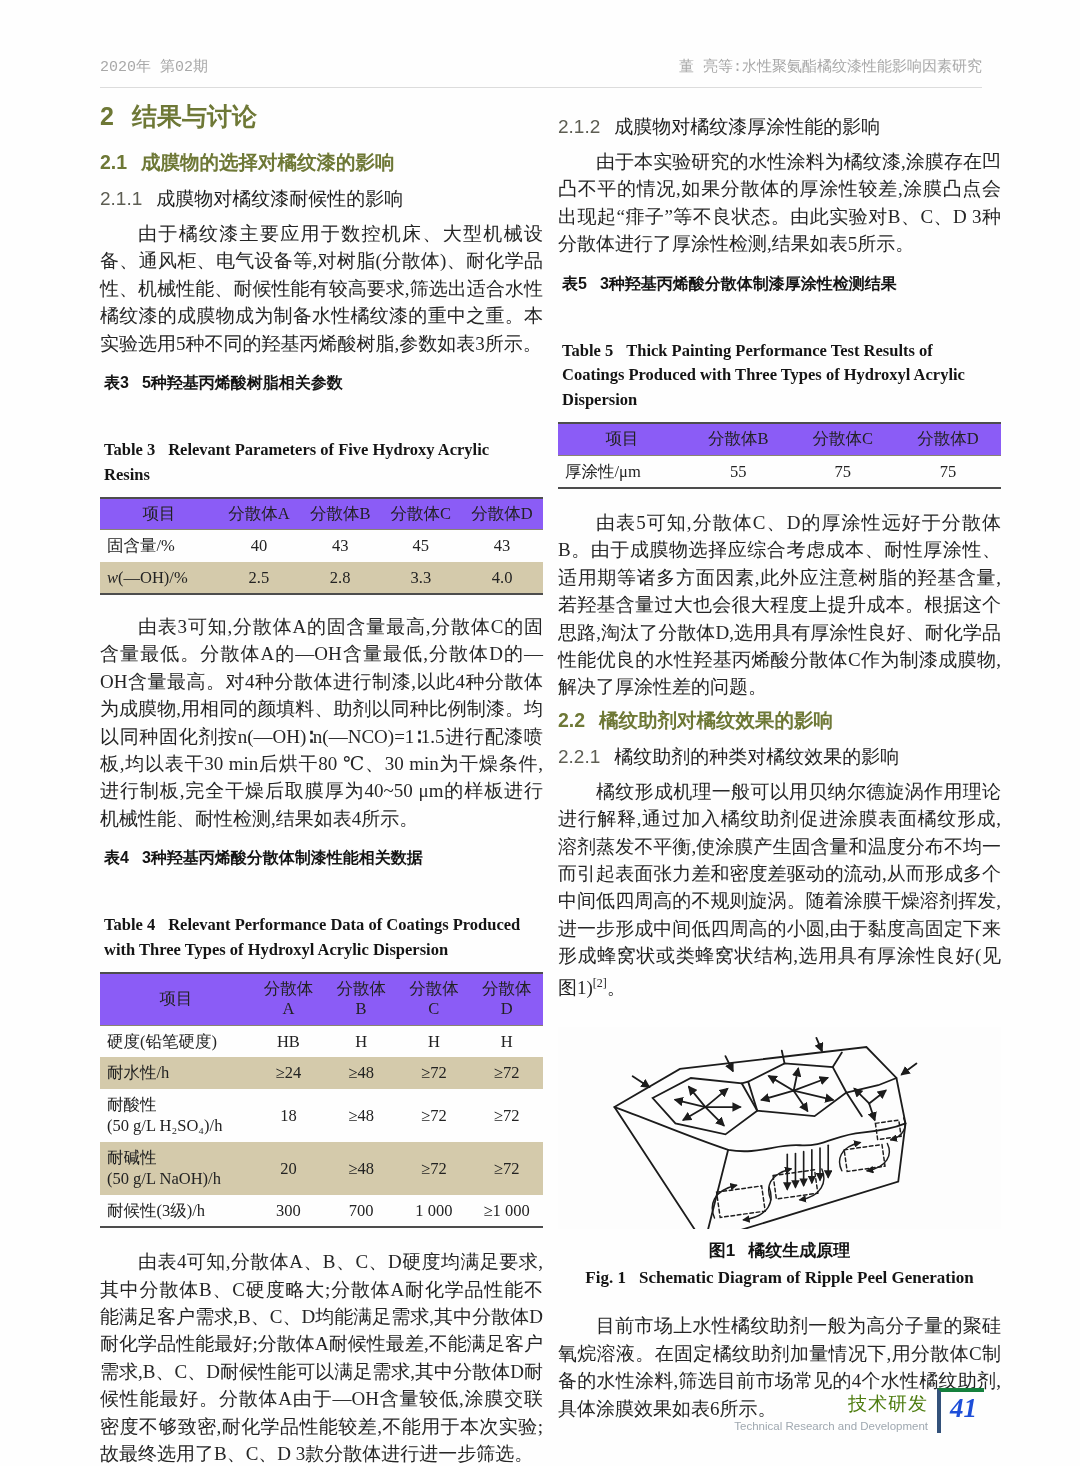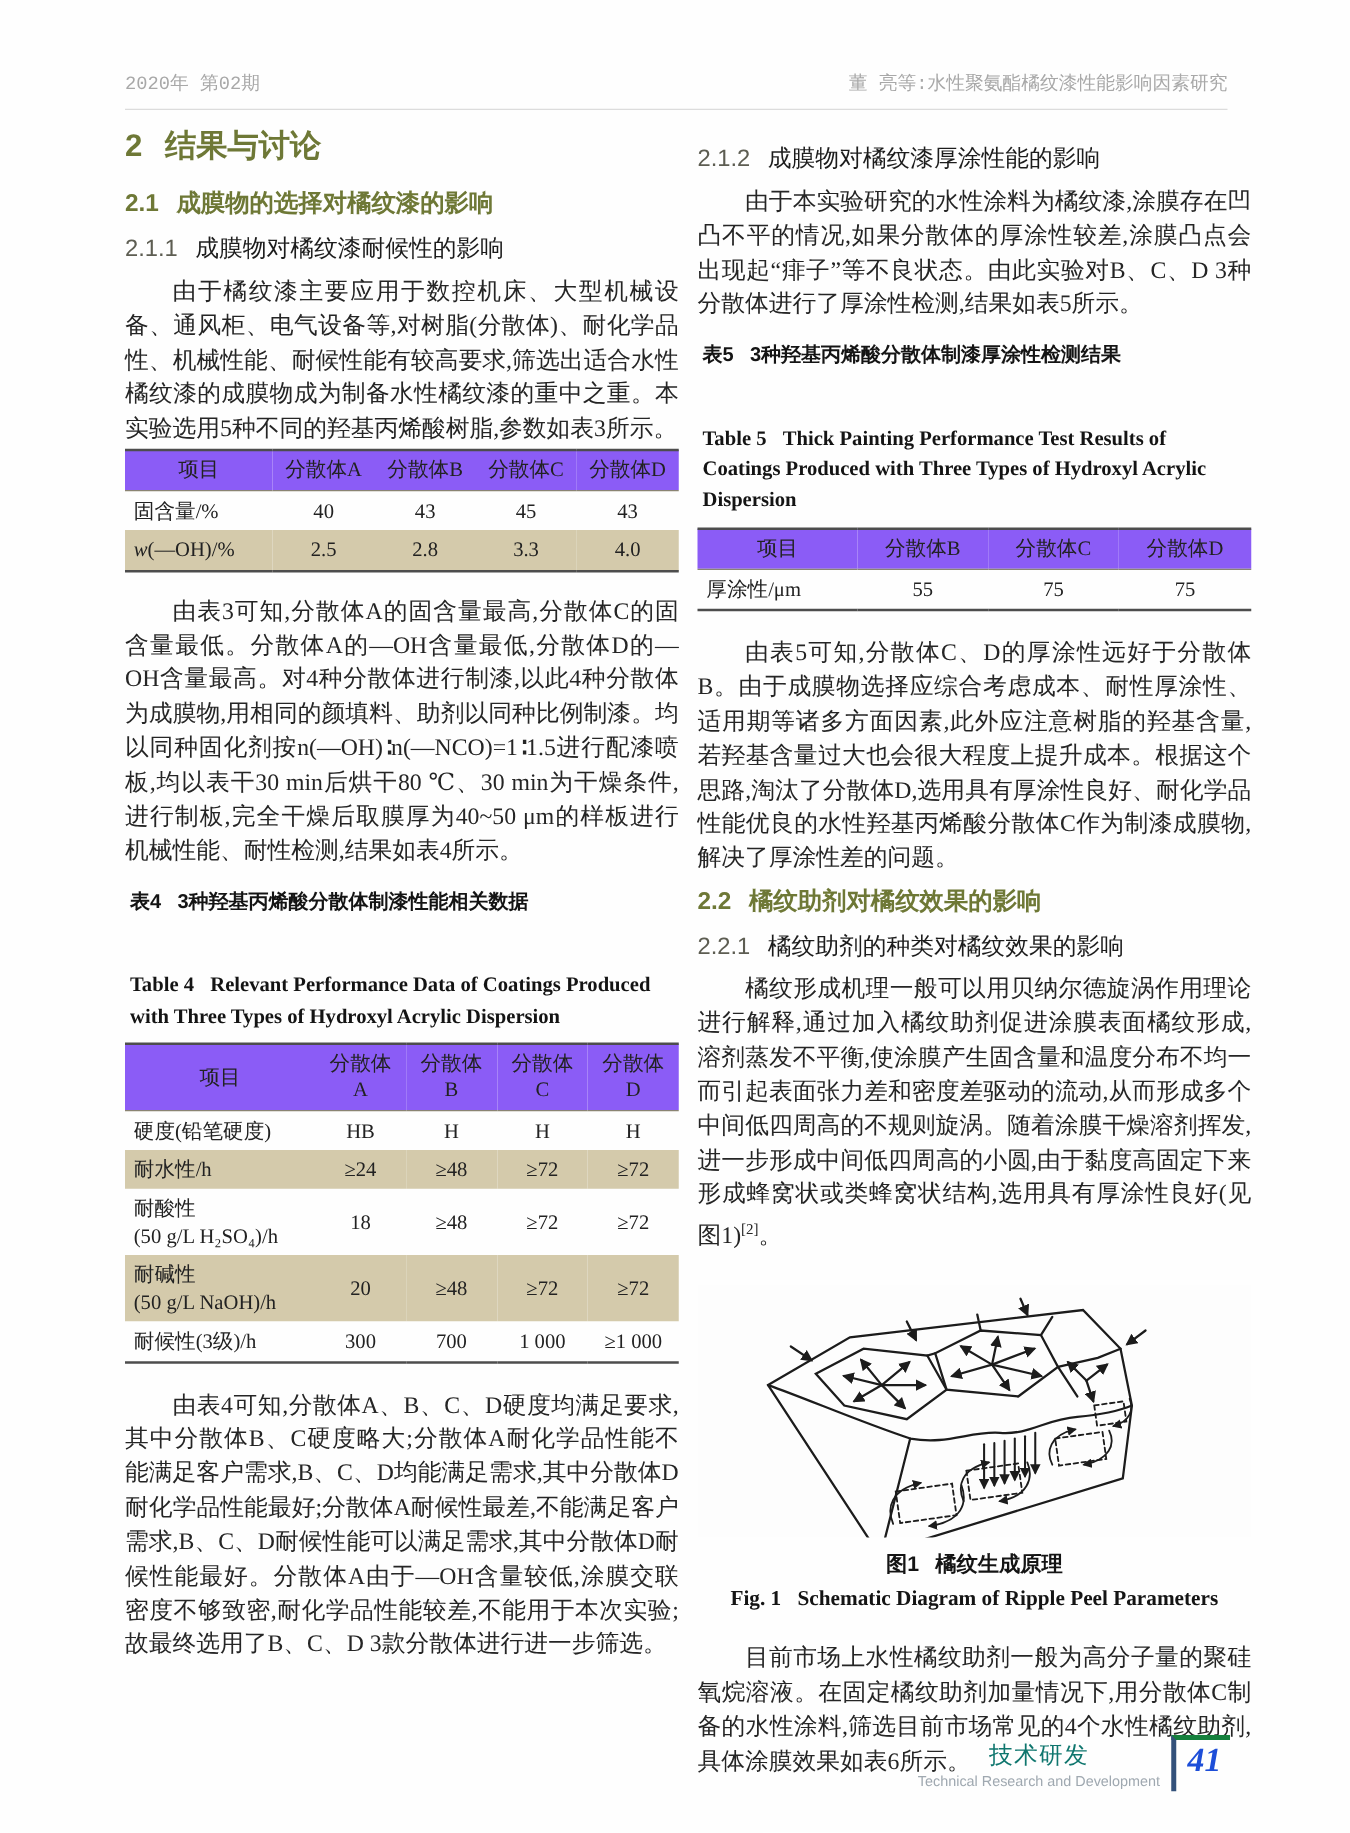--- a/index.html
+++ b/index.html
@@ -49,21 +49,21 @@
 
   
   .figure-box{margin:26px 0 6px 0;display:flex;justify-content:center;background:#fdfdfd;}
   .fcap{text-align:center;margin:10px 4px 10px 4px;}
   .fcap-cn{font-family:"Liberation Sans","DejaVu Sans",sans-serif;font-weight:bold;font-size:17px;color:#141414;margin-bottom:6px;}
   .fcap-en{font-weight:bold;font-size:17px;color:#141414;}
 
   
   .footer{position:absolute;top:1388px;right:96px;display:flex;align-items:flex-start;}
   .footer-text{text-align:right;padding-top:3px;}
-  .footer-cn{font-family:"Liberation Sans","DejaVu Sans",sans-serif;font-size:19px;color:#0f766e;letter-spacing:1px;text-align:center;}
+  .footer-cn{font-family:"Liberation Sans","DejaVu Sans",sans-serif;font-size:19px;color:#4d7c0f;letter-spacing:1px;}
   .footer-en{font-family:"Liberation Sans","DejaVu Sans",sans-serif;font-size:11.5px;color:#9fa8b0;margin-top:3px;}
   .footer-page{margin-left:9px;border-left:4px solid #33517a;border-top:4px solid #15803d;color:#1d4ed8;
                font-style:italic;font-weight:bold;font-size:27px;line-height:1;padding:3px 7px 11px 9px;}
 </style>
 </head>
 <body>
 
 <div class="page">
 
   <div class="header">
@@ -80,20 +80,28 @@
     <div class="h2">
       <span class="sec-num">2.1</span><span>成膜物的选择对橘纹漆的影响</span>
     </div>
 
     <div class="h3">
       <span class="sec-num">2.1.1</span><span>成膜物对橘纹漆耐候性的影响</span>
     </div>
 
     <p class="para">由于橘纹漆主要应用于数控机床、大型机械设备、通风柜、电气设备等,对树脂(分散体)、耐化学品性、机械性能、耐候性能有较高要求,筛选出适合水性橘纹漆的成膜物成为制备水性橘纹漆的重中之重。本实验选用5种不同的羟基丙烯酸树脂,参数如表3所示。</p>
 
+    <div class="tcap">
+      <div class="tcap-cn">
+        <span class="cap-label">表3</span><span>5种羟基丙烯酸树脂相关参数</span>
+      </div>
+      <div class="tcap-en">
+        <span class="cap-label">Table 3</span><span>Relevant Parameters of Five Hydroxy Acrylic Resins</span>
+      </div>
+    </div>
 
     <table class="tbl">
       <colgroup>
           <col style="width:118px">
           <col>
           <col>
           <col>
           <col>
         </colgroup>
       <tbody>
@@ -322,21 +330,21 @@
           <path d="M346,100 C350,110 346,120 332,124" marker-end="url(#ah)"></path>
         </g>
       </svg>
     </div>
 
     <div class="fcap">
       <div class="fcap-cn">
         <span class="cap-label">图1</span><span>橘纹生成原理</span>
       </div>
       <div class="fcap-en">
-        <span class="cap-label">Fig. 1</span><span>Schematic Diagram of Ripple Peel Parameters</span>
+        <span class="cap-label">Fig. 1</span><span>Schematic Diagram of Ripple Peel Generation</span>
       </div>
     </div>
 
     <p class="para mt24">目前市场上水性橘纹助剂一般为高分子量的聚硅氧烷溶液。在固定橘纹助剂加量情况下,用分散体C制备的水性涂料,筛选目前市场常见的4个水性橘纹助剂,具体涂膜效果如表6所示。</p>
   </div>
 
   <div class="footer">
     <div class="footer-text">
       <div class="footer-cn">技术研发</div>
       <div class="footer-en">Technical Research and Development</div>

